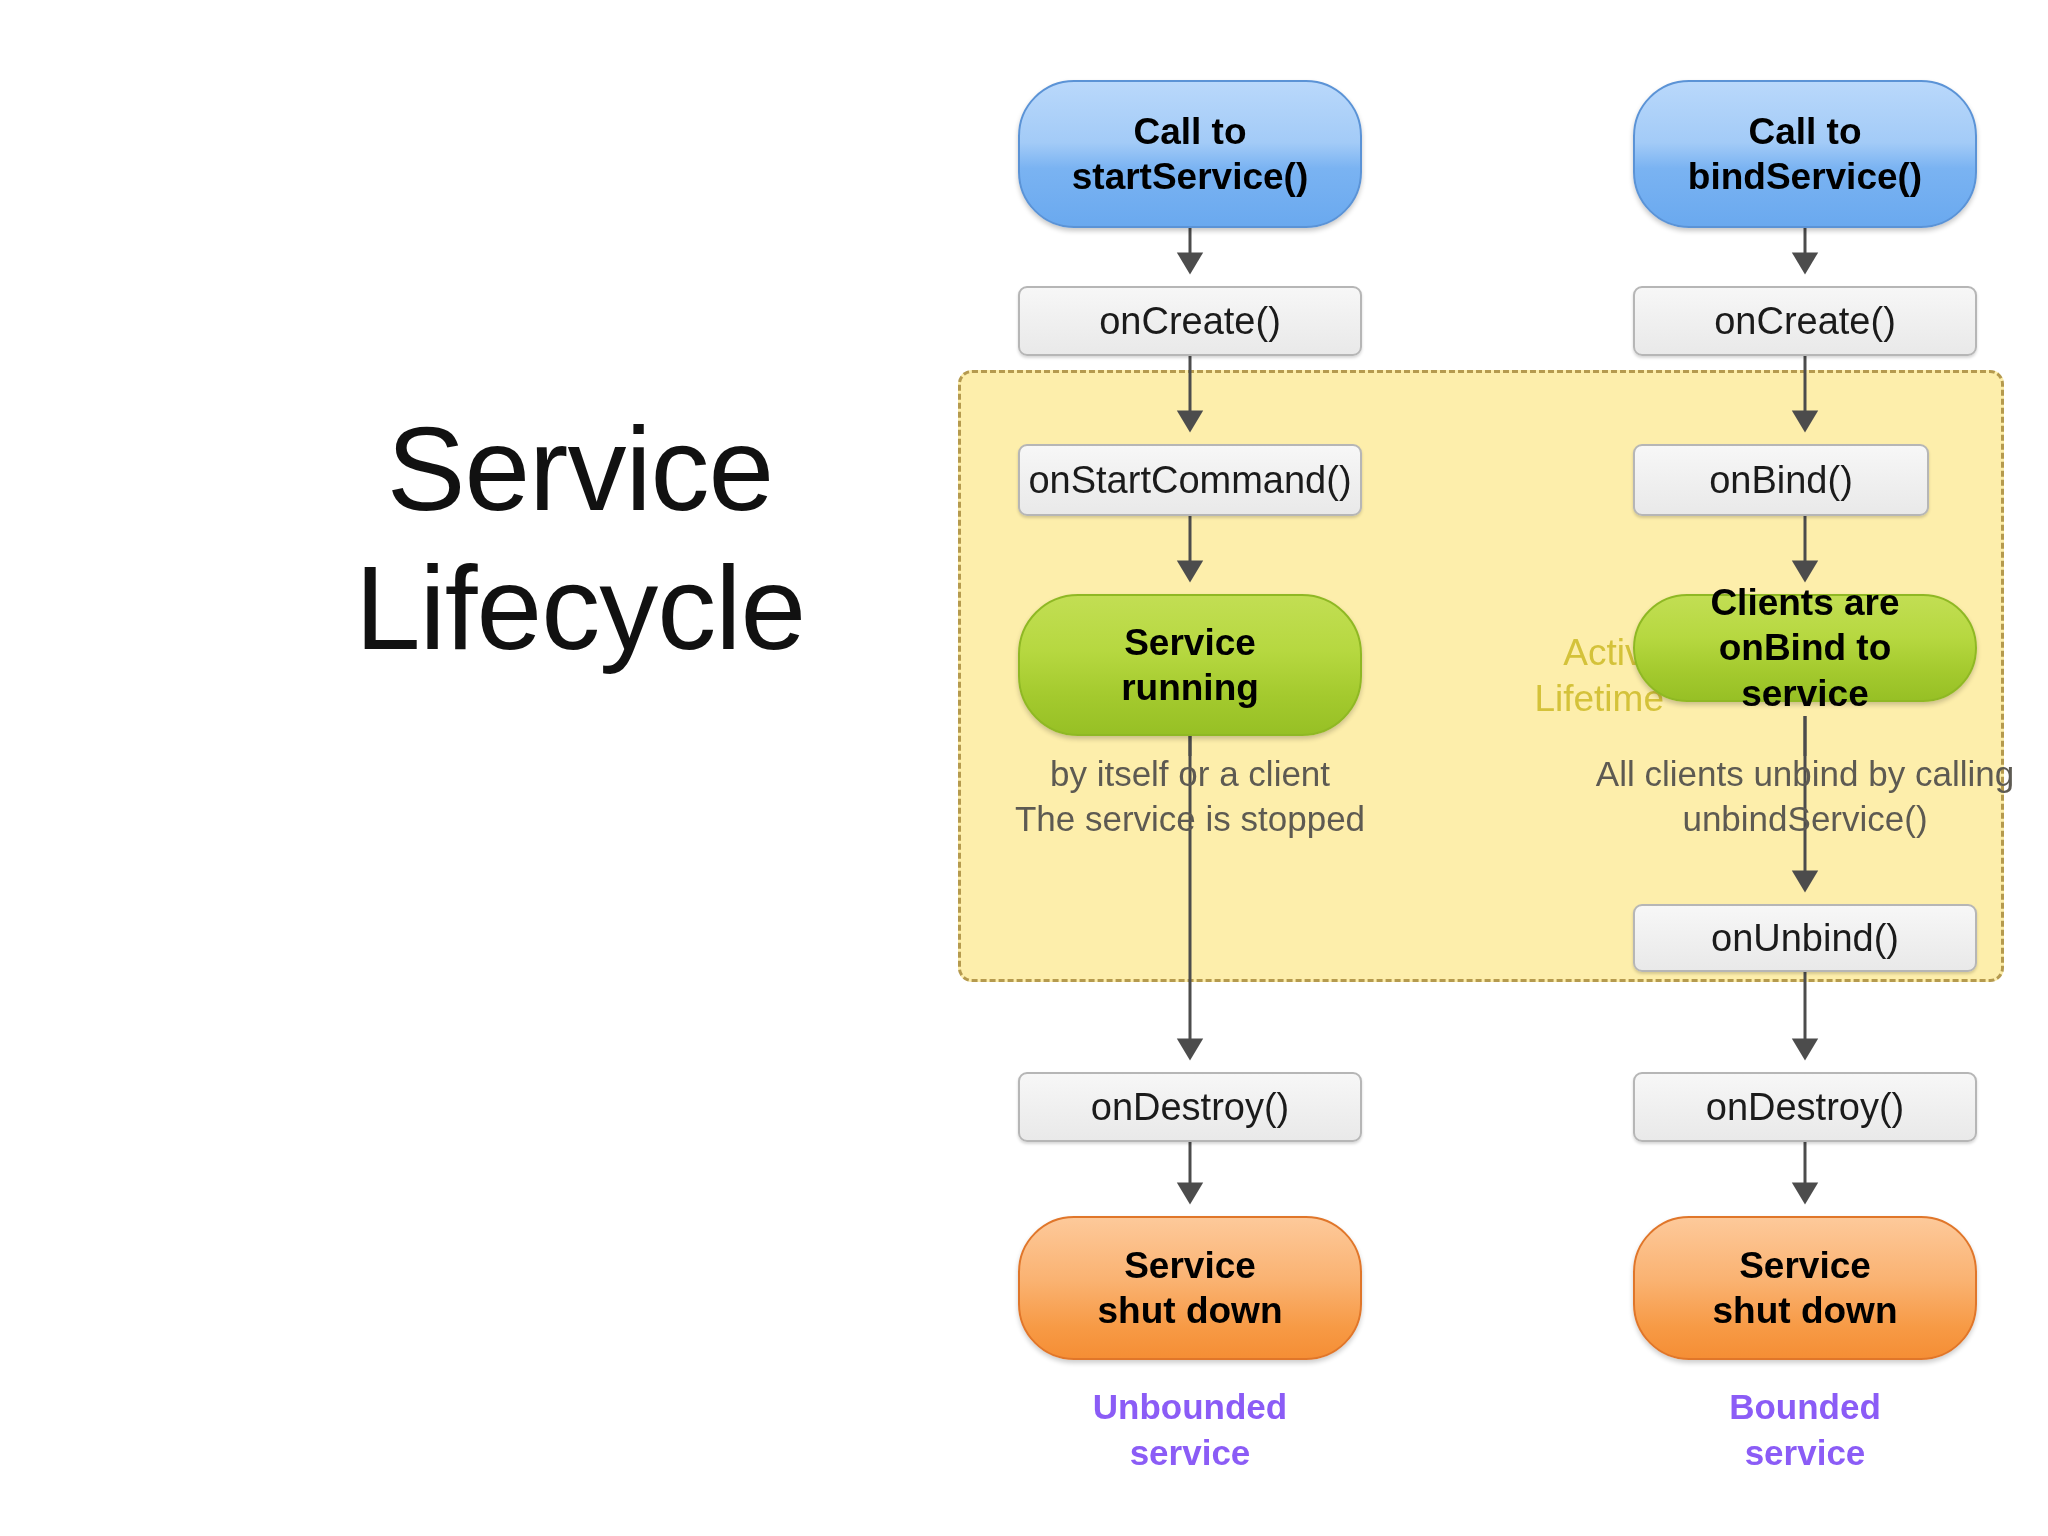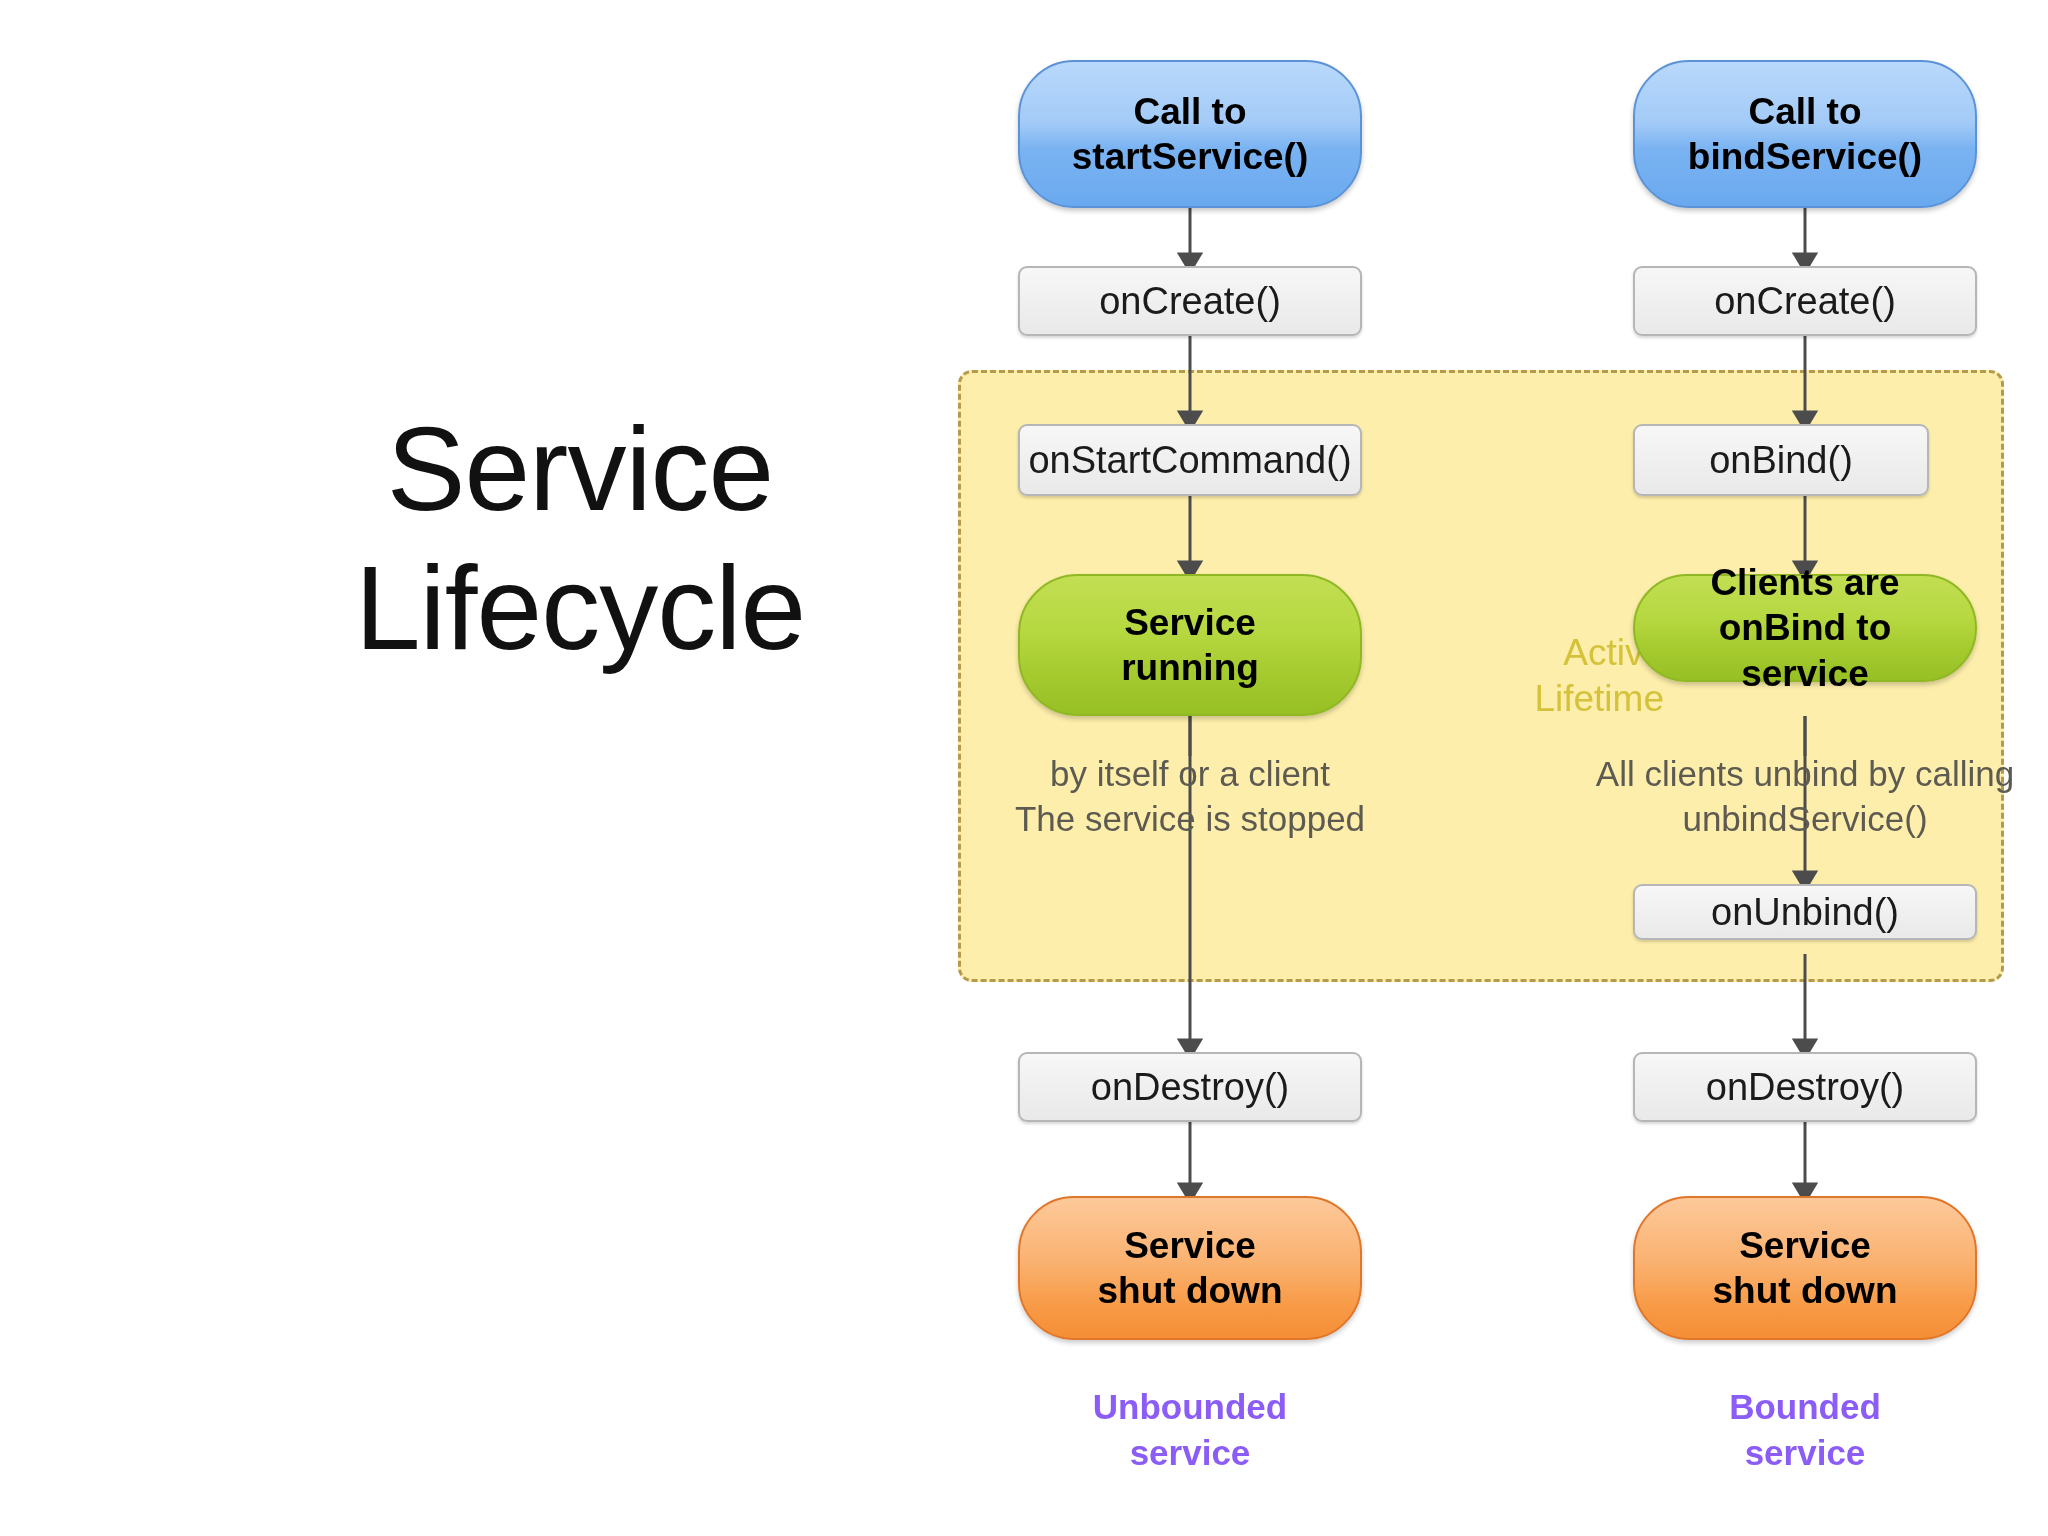--- a/index.html
+++ b/index.html
@@ -69,20 +69,21 @@
   .lifetime-label span { display: block; }
 
   
   .node {
     position: absolute;
     box-sizing: border-box;
     display: flex;
     align-items: center;
     justify-content: center;
     text-align: center;
+    margin-top: 20px;
   }
 
   
   .node.pill-blue {
     background: linear-gradient(to bottom, #b9d8fb 0%, #a3cbf7 42%, #7ab3f2 60%, #6aa9ef 100%);
     border: 2px solid #5b93d6;
     border-radius: 56px;
     box-shadow: 0 3px 5px rgba(0,0,0,0.22);
     font-weight: bold;
     font-size: 37px;
@@ -263,21 +264,21 @@
       <div>onBind to</div>
       <div>service</div>
     </div>
   </div>
 
   <div class="caption" style="left:1573px; top:752px; width:464px;">
     <span>All clients unbind by calling</span>
     <span>unbindService()</span>
   </div>
 
-  <div class="node box-gray" style="left:1633px; top:884px; width:344px; height:56px;">
+  <div class="node box-gray" style="left:1633px; top:884px; width:344px; height:68px;">
     <div>onUnbind()</div>
   </div>
 
   <div class="node box-gray" style="left:1633px; top:1052px; width:344px; height:70px;">
     <div>onDestroy()</div>
   </div>
 
   <div class="node pill-orange" style="left:1633px; top:1196px; width:344px; height:144px;">
     <div>
       <div>Service</div>

